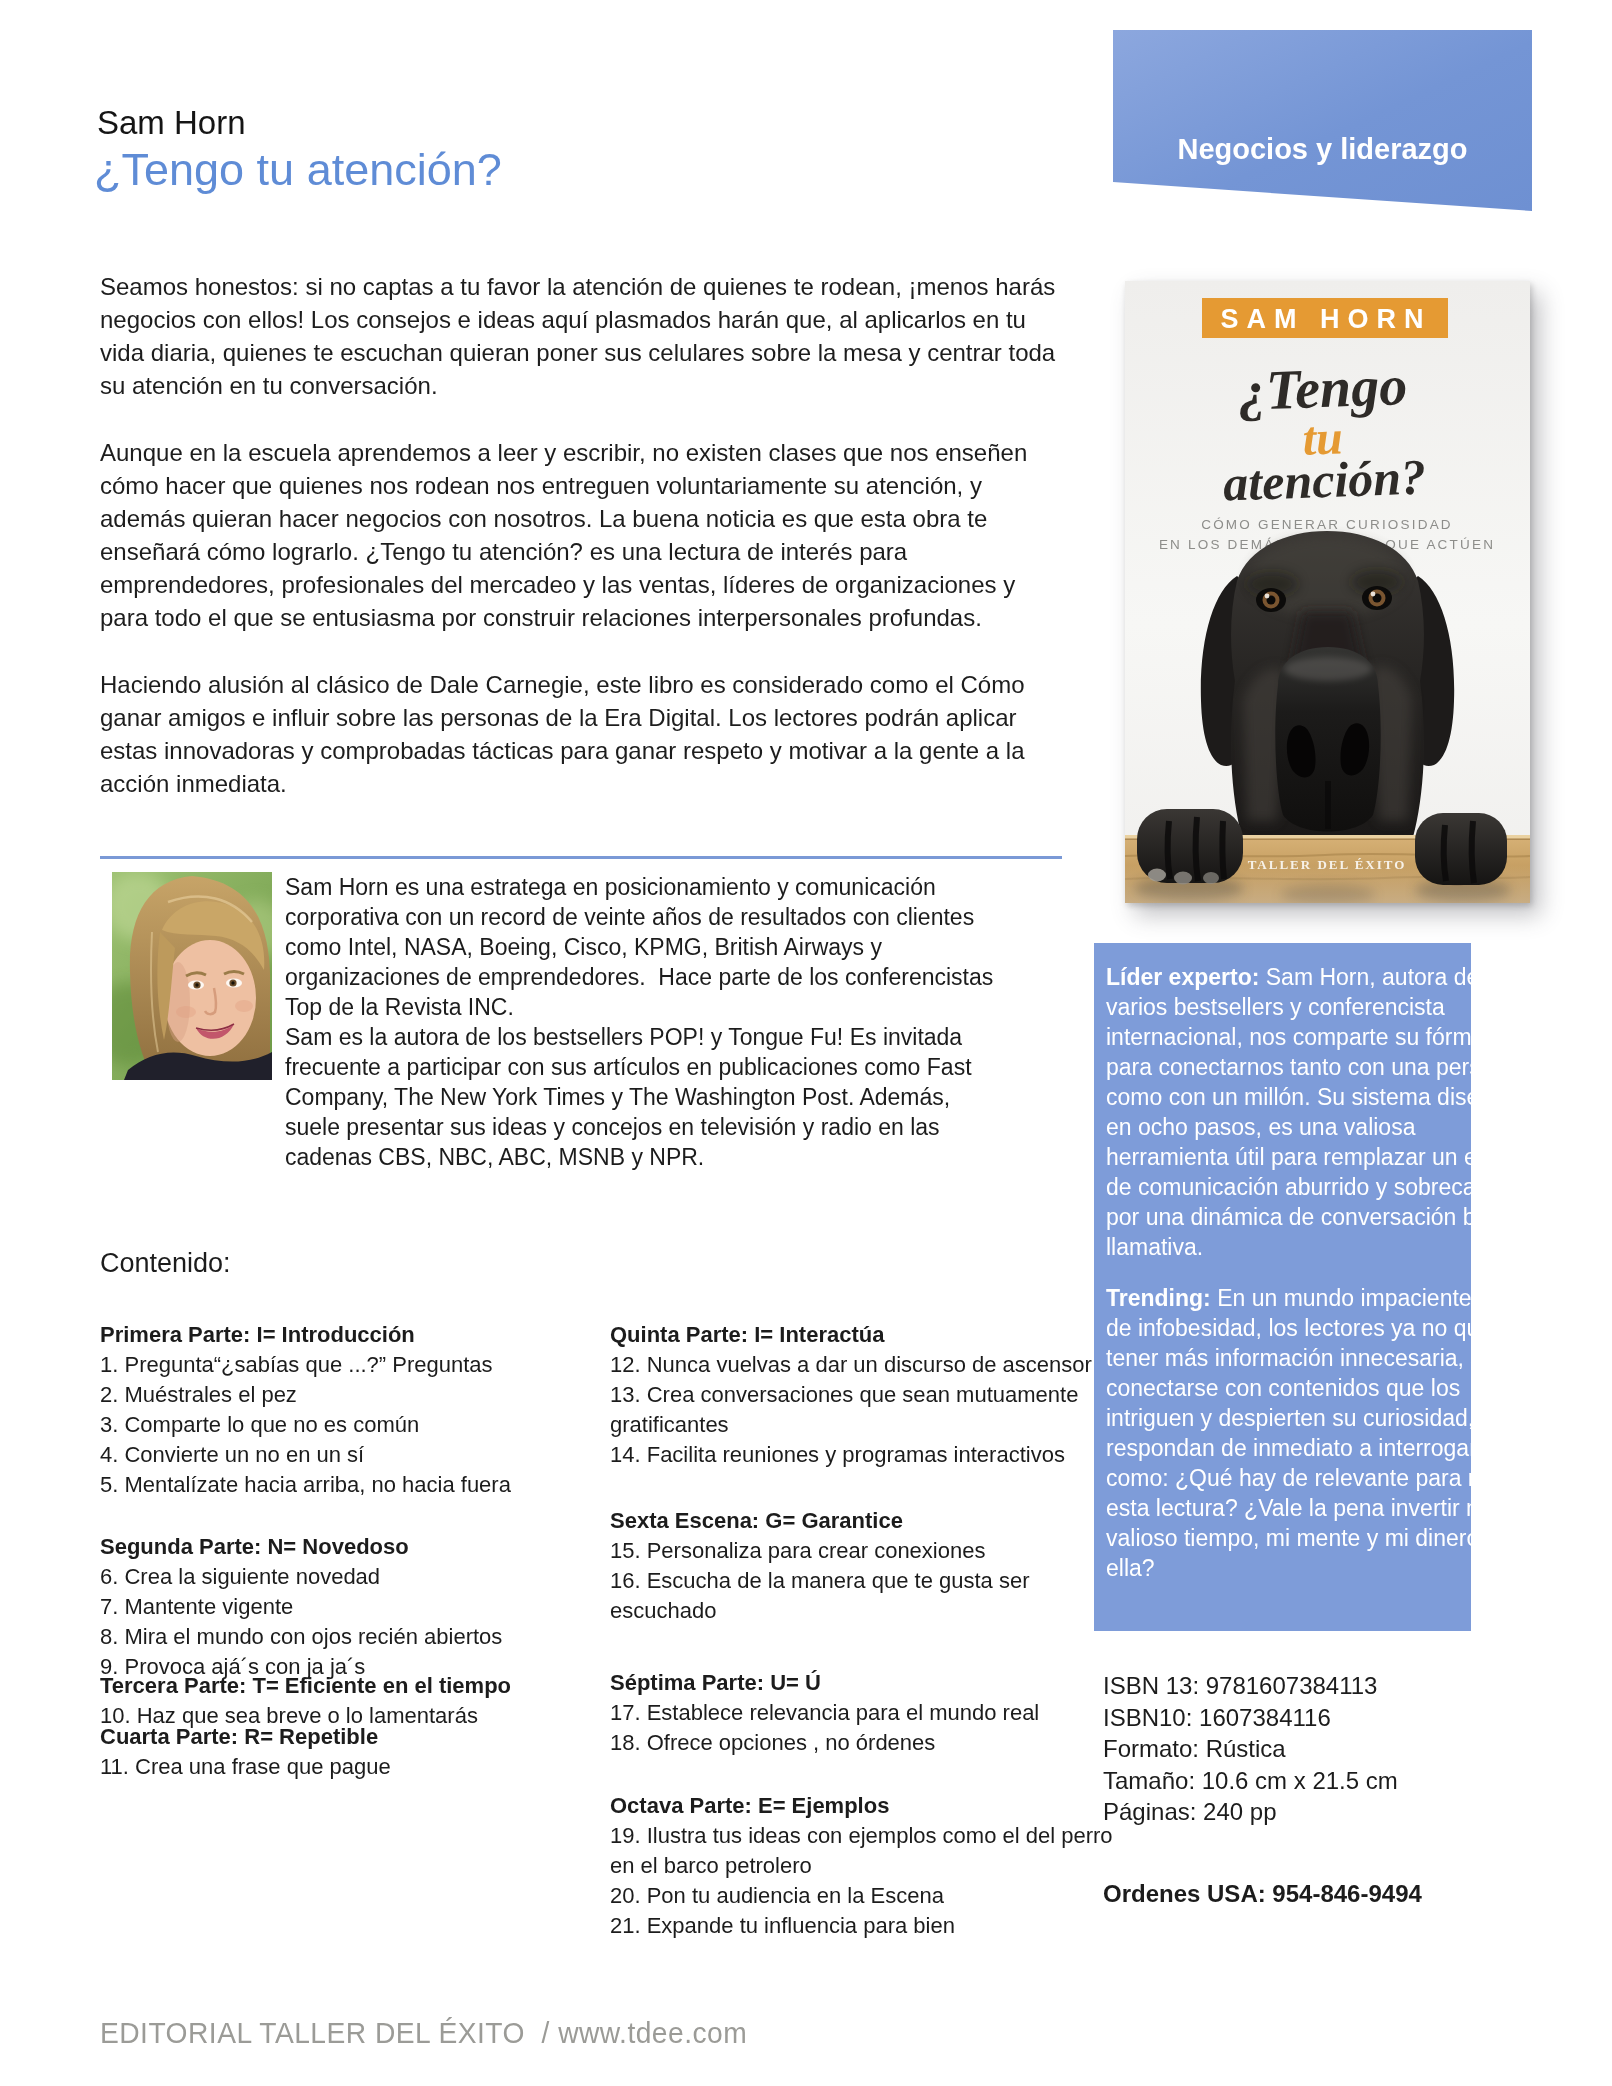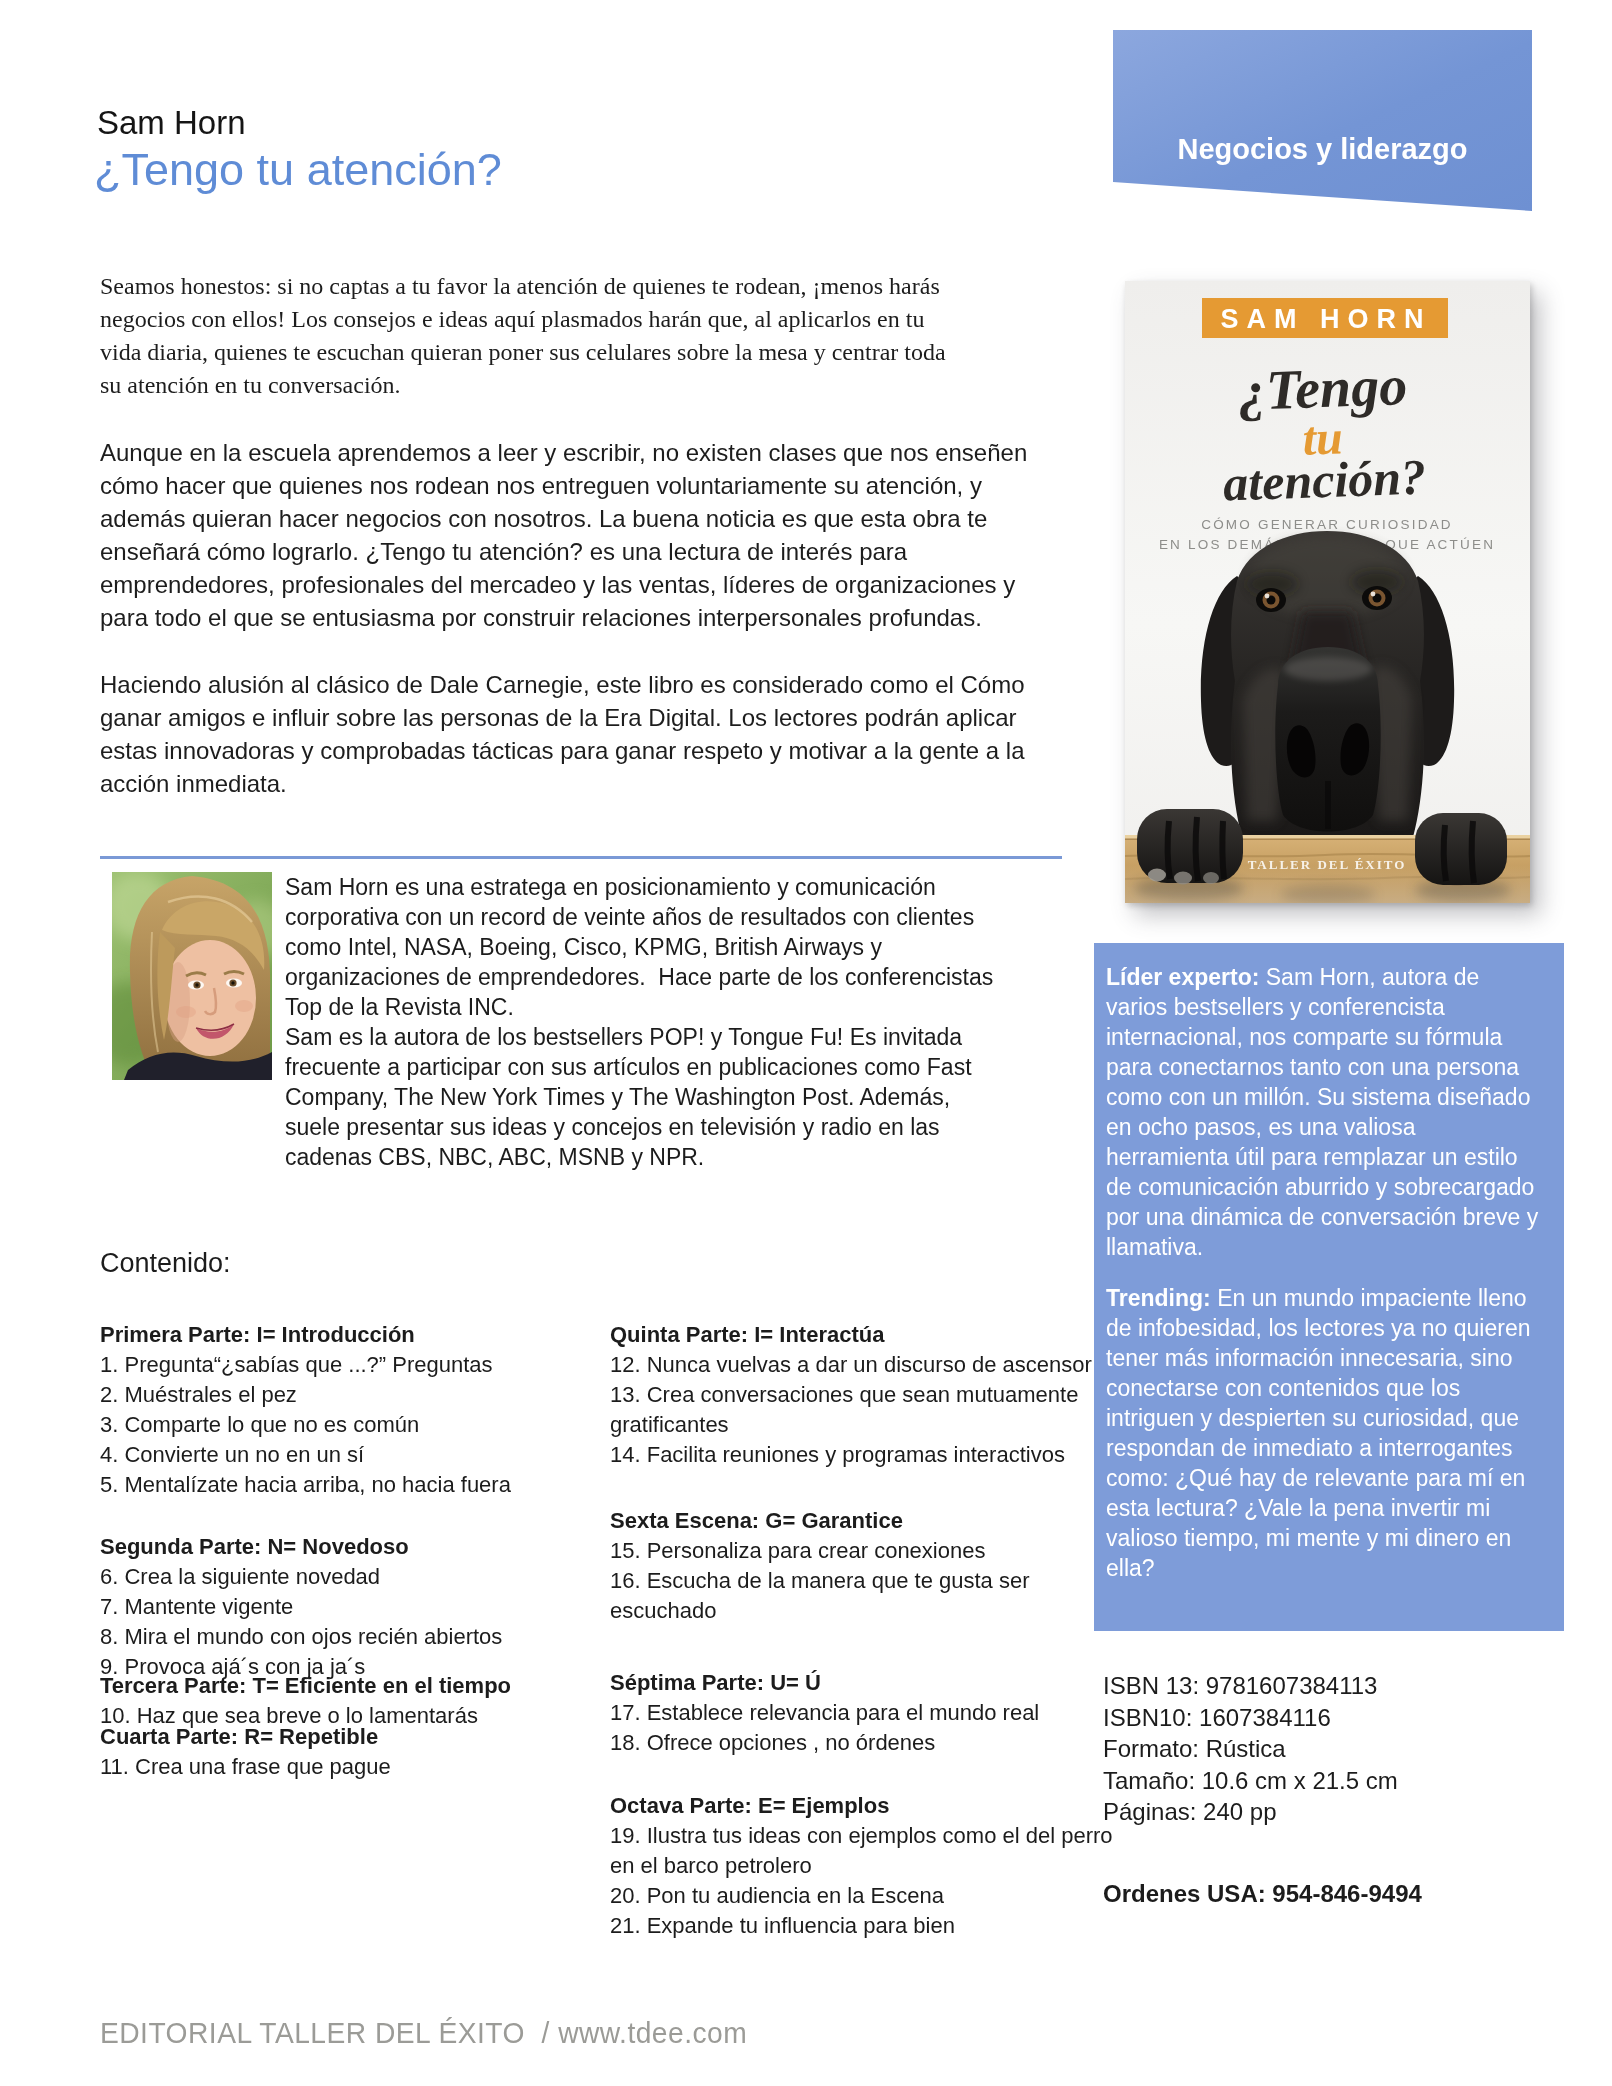--- a/index.html
+++ b/index.html
@@ -4,21 +4,21 @@
 <style>
   html,body{margin:0;padding:0;background:#e8e8e8;}
   #page{position:relative;width:1612px;height:2086px;background:#ffffff;overflow:hidden;
         font-family:"Liberation Sans",sans-serif;color:#1c1c1c;}
   .abs{position:absolute;}
   
   #author-name{left:97px;top:104px;font-size:33px;color:#151515;}
   #page-title{left:94px;top:144px;font-size:45px;color:#5f8cd6;}
   
   .para{left:100px;width:980px;font-size:24px;line-height:33px;white-space:pre;color:#1d1d1d;}
-  #para-1{top:270px;font-family:Liberation Serif, serif;} #para-2{top:436px;} #para-3{top:668px;}
+  #para-1{top:270px;} #para-2{top:436px;} #para-3{top:668px;}
   
   #divider{left:100px;top:856px;width:962px;height:3px;background:#7a99d6;}
   
   #author-photo{left:112px;top:872px;width:160px;height:208px;}
   #author-bio{left:285px;top:872px;font-size:23px;line-height:30px;white-space:pre;}
   
   #contents-heading{left:100px;top:1248px;font-size:27px;font-weight:normal;}
   .toc-section{width:520px;}
   .toc-section h3{margin:0;font-size:22px;font-weight:bold;line-height:30px;}
   .toc-items{font-size:22px;line-height:30px;white-space:pre;}
@@ -29,21 +29,21 @@
   
   #category-badge{left:1113px;top:30px;width:419px;height:181px;
     background:linear-gradient(155deg,#8ca7de 0%,#7495d5 55%,#6e90d2 100%);
     clip-path:polygon(0 0,100% 0,100% 100%,0 84%);
     text-align:center;}
   #category-badge span{display:inline-block;margin-top:103px;font-size:29px;font-weight:bold;color:#ffffff;}
   
   #book-cover{left:1125px;top:281px;width:405px;height:622px;
     box-shadow:10px 12px 22px rgba(70,70,80,.33),2px 3px 6px rgba(0,0,0,.18);}
   
-  #info-box{left:1094px;top:943px;width:470px;height:688px;background:#7e9cd9;box-sizing:border-box;
+  #info-box{left:1094px;top:943px;width:377px;height:688px;background:#7e9cd9;box-sizing:border-box;
     padding:19px 6px 0 12px;}
   .box-para{font-size:23px;line-height:30px;color:#ffffff;white-space:pre;}
   .box-para b{font-weight:bold;}
   #trending-para{margin-top:21px;}
   
   #specs{left:1103px;top:1670px;font-size:24px;line-height:31.5px;}
   #orders{left:1103px;top:1880px;font-size:24px;font-weight:bold;}
   
   #footer-text{left:100px;top:2016px;font-size:30px;color:#9b9b97;letter-spacing:.5px;
     transform:scaleX(.94);transform-origin:left;white-space:pre;}

